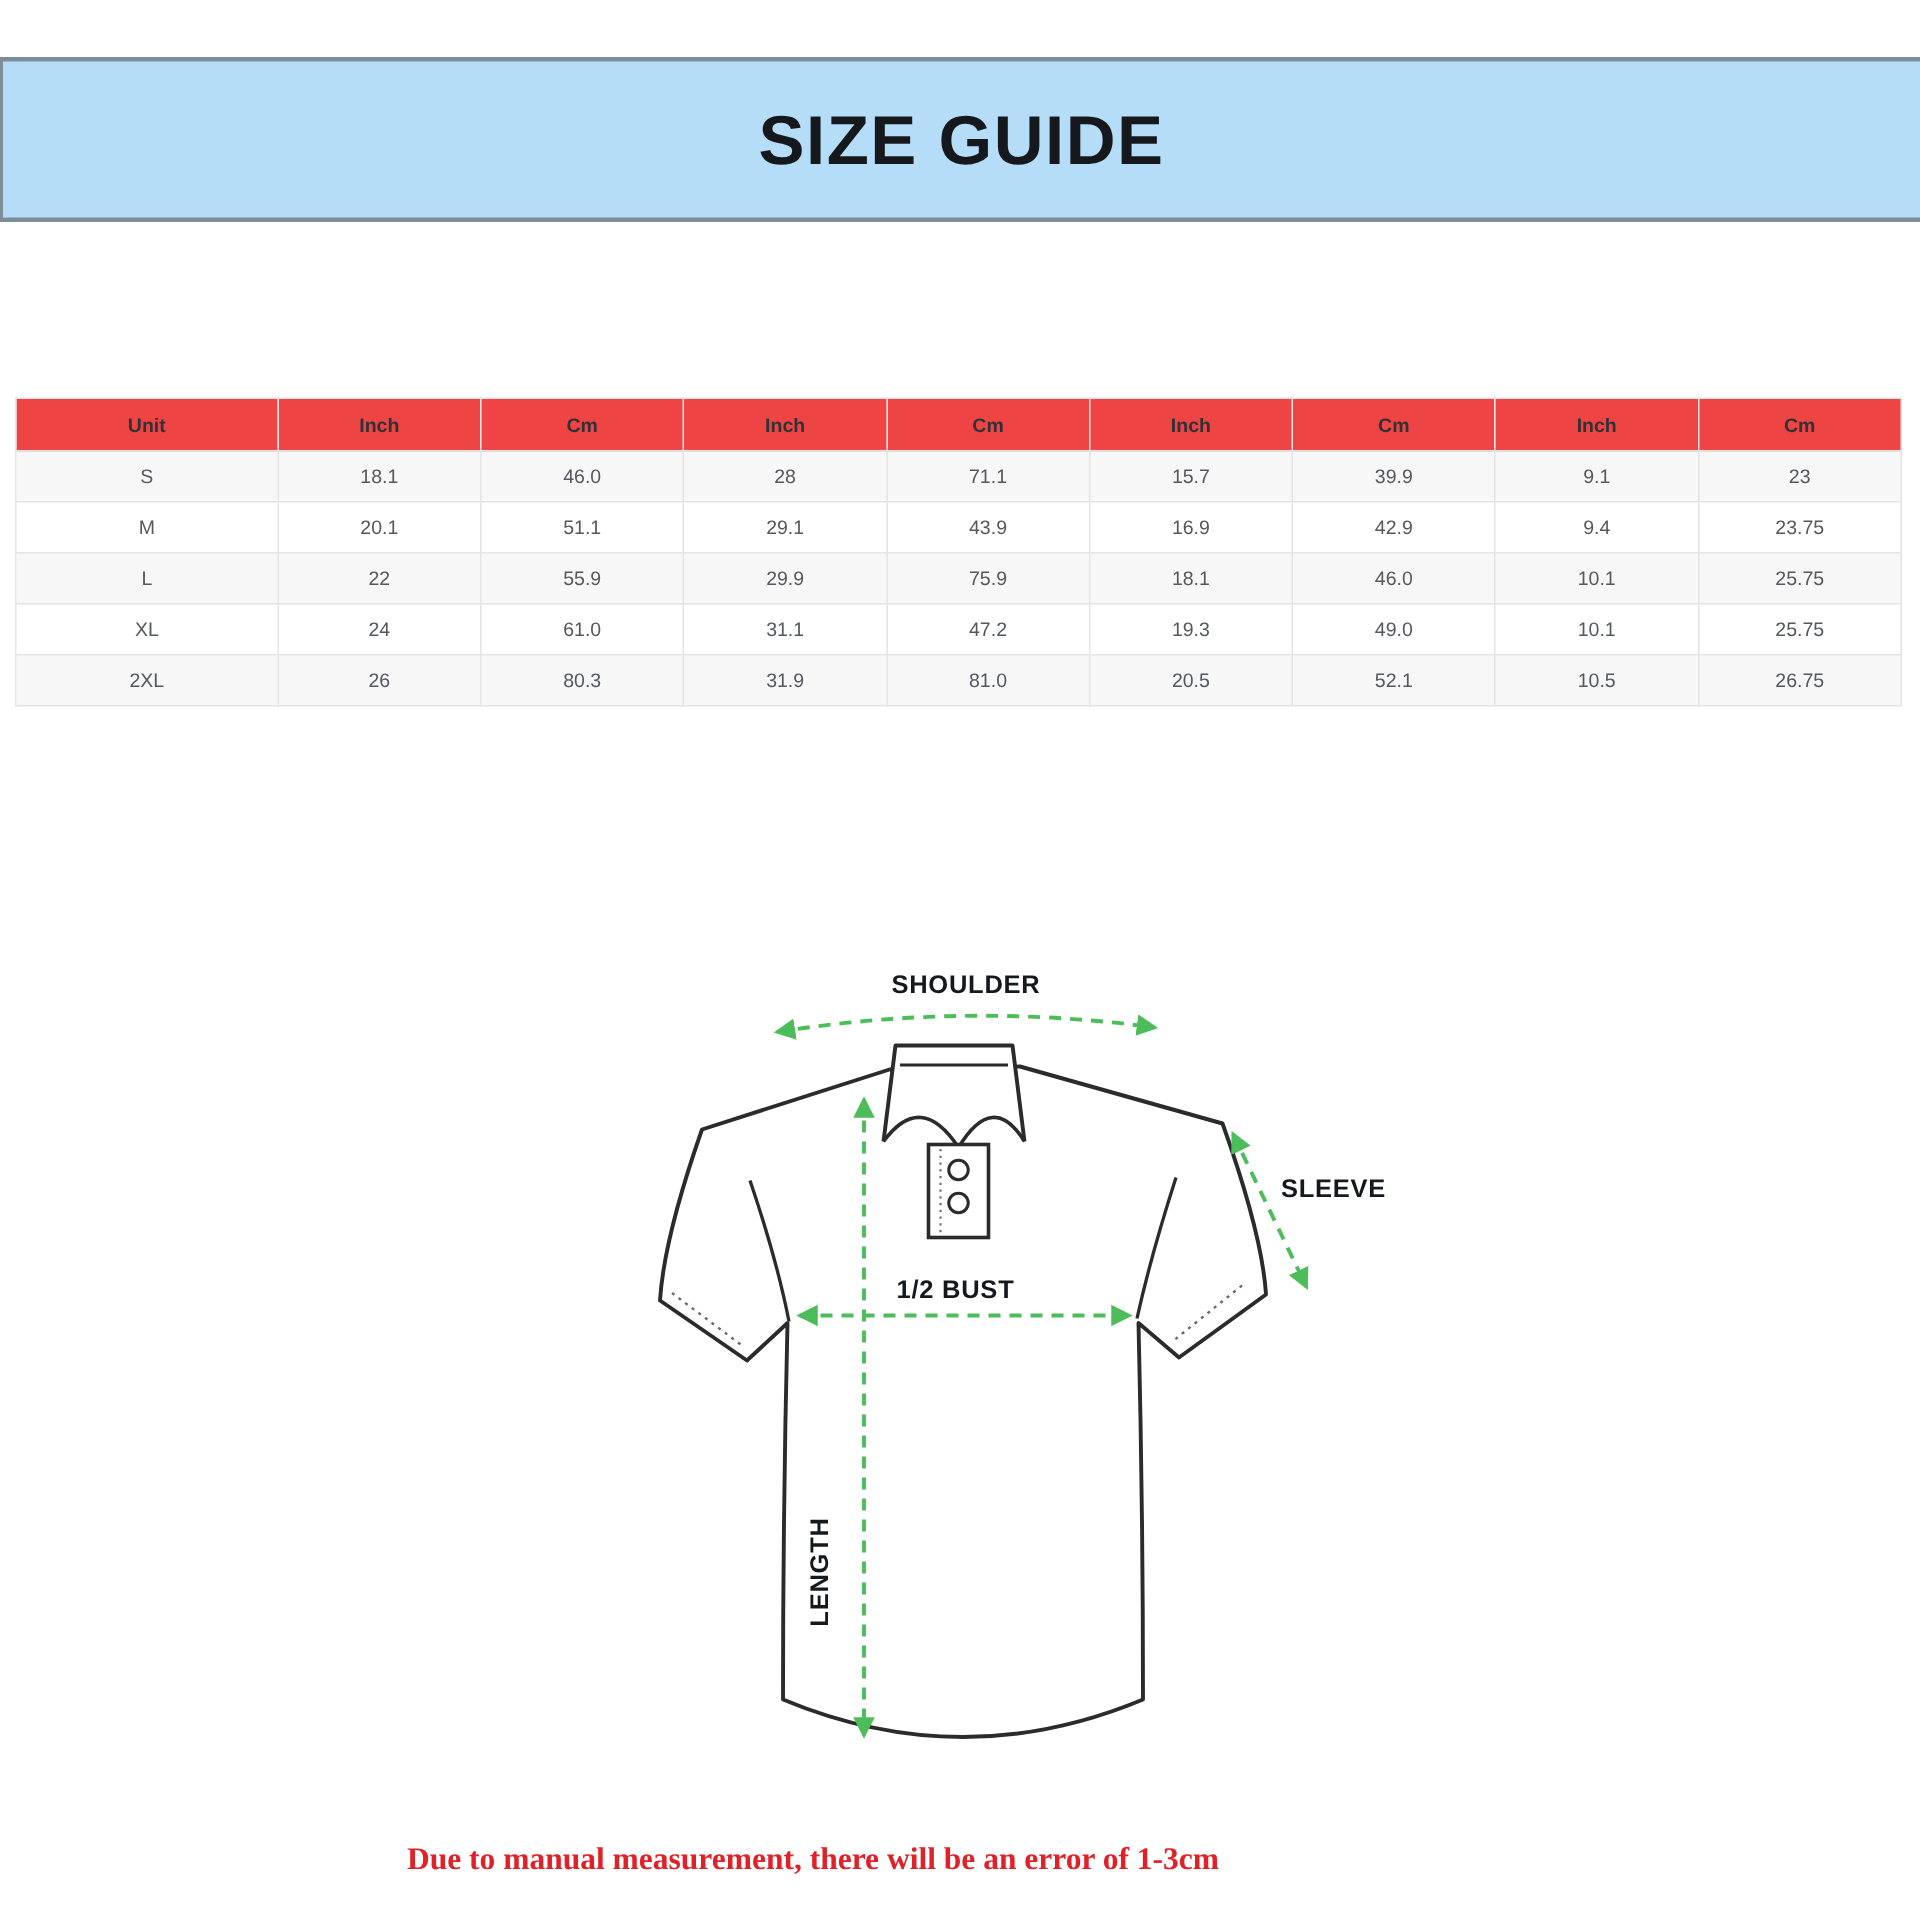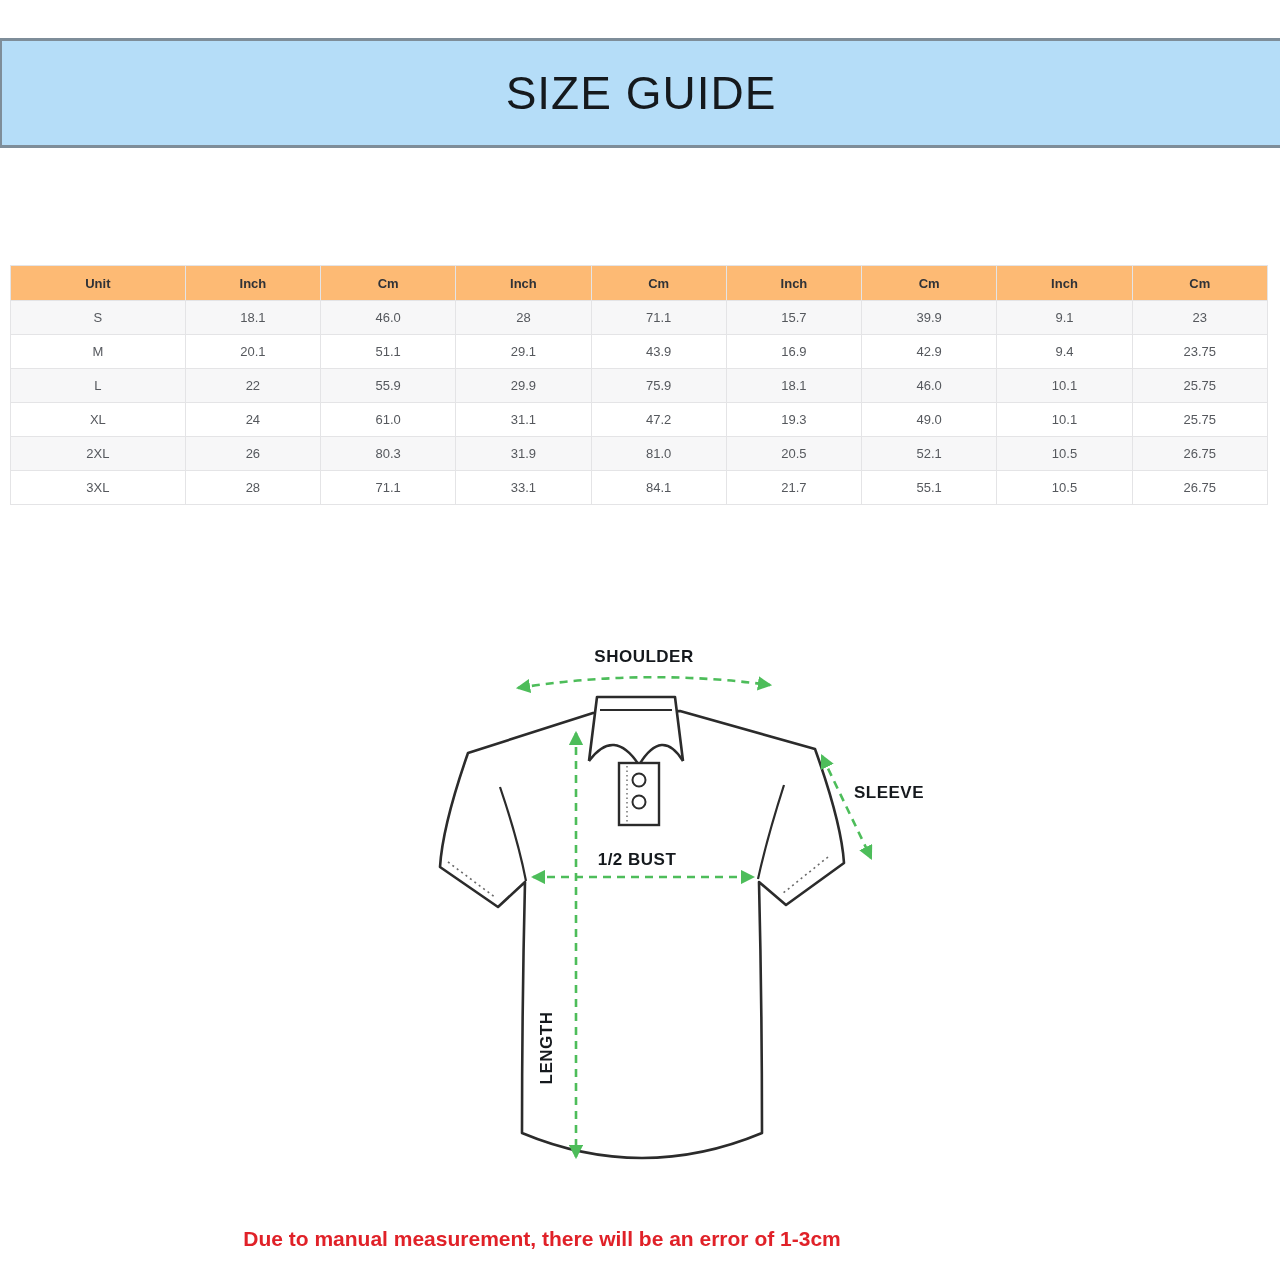--- a/index.html
+++ b/index.html
@@ -9,55 +9,55 @@
   .banner{
     position:absolute;left:0;top:38px;width:1280px;height:110px;
     background:var(--banner-bg,#b5ddf8);
     border-top:3px solid var(--banner-border,#7e8d99);
     border-bottom:3px solid var(--banner-border,#7e8d99);
     border-left:2px solid var(--banner-border,#7e8d99);
     box-sizing:border-box;
     display:flex;align-items:center;justify-content:center;
   }
   .banner h1{
-    margin:0;font-size:46px;font-weight:400;letter-spacing:1px;
+    margin:0;font-size:46px;font-weight:700;letter-spacing:1px;
     color:var(--title-text,#15191d);
   }
 
   
   .table-wrap{position:absolute;left:10px;top:265px;width:1258px;}
   table.size{border-collapse:collapse;width:100%;table-layout:fixed;}
   table.size th,table.size td{
     border:1px solid var(--table-border,#e4e4e6);
     text-align:center;vertical-align:middle;
     font-size:13px;padding:0;
   }
   table.size thead th{
     height:34px;font-weight:700;color:var(--header-text,#2f3237);
   }
   table.size thead tr.groups th{background:var(--row-stripe,#f7f7f8);}
-  table.size thead tr.subs th{background:#fdba74;}
+  table.size thead tr.subs th{background:#ef4444;}
   table.size tbody td{
     height:33px;font-weight:400;color:var(--cell-text,#55585d);background:#ffffff;
   }
   table.size tbody tr.stripe td{background:var(--row-stripe,#f7f7f8);}
 
   
   .diagram{position:absolute;left:430px;top:635px;width:520px;height:560px;}
   .diagram svg{display:block;width:100%;height:100%;}
   .dlabel{
     font-family:"Liberation Sans","DejaVu Sans",sans-serif;
     font-weight:800;font-size:17px;letter-spacing:0.5px;
     fill:var(--title-text,#1c2127);
   }
 
   
   .note{
     position:absolute;left:0;top:1227px;width:1084px;text-align:center;
-    font-size:21px;font-weight:700;color:var(--note-red,#e02128);
+    font-size:21px;font-weight:700;color:var(--note-red,#e02128);font-family:Liberation Serif, serif;
   }
 </style>
 </head>
 <body>
 
 <div class="banner">
   <h1>SIZE GUIDE</h1>
 </div>
 
 <div class="table-wrap">
@@ -135,31 +135,20 @@
           <td>2XL</td>
           <td>26</td>
           <td>80.3</td>
           <td>31.9</td>
           <td>81.0</td>
           <td>20.5</td>
           <td>52.1</td>
           <td>10.5</td>
           <td>26.75</td>
         </tr>
-        <tr>
-          <td>3XL</td>
-          <td>28</td>
-          <td>71.1</td>
-          <td>33.1</td>
-          <td>84.1</td>
-          <td>21.7</td>
-          <td>55.1</td>
-          <td>10.5</td>
-          <td>26.75</td>
-        </tr>
       </tbody>
   </table>
 </div>
 
 <div class="diagram">
   <svg viewBox="0 0 520 560" xmlns="http://www.w3.org/2000/svg">
     <defs>
       <marker id="ah" viewBox="0 0 10 10" refX="8.5" refY="5" markerWidth="5.5" markerHeight="5.5" orient="auto-start-reverse">
         <path d="M0 0 L10 5 L0 10 Z" fill="#4dbd5a"></path>
       </marker>

